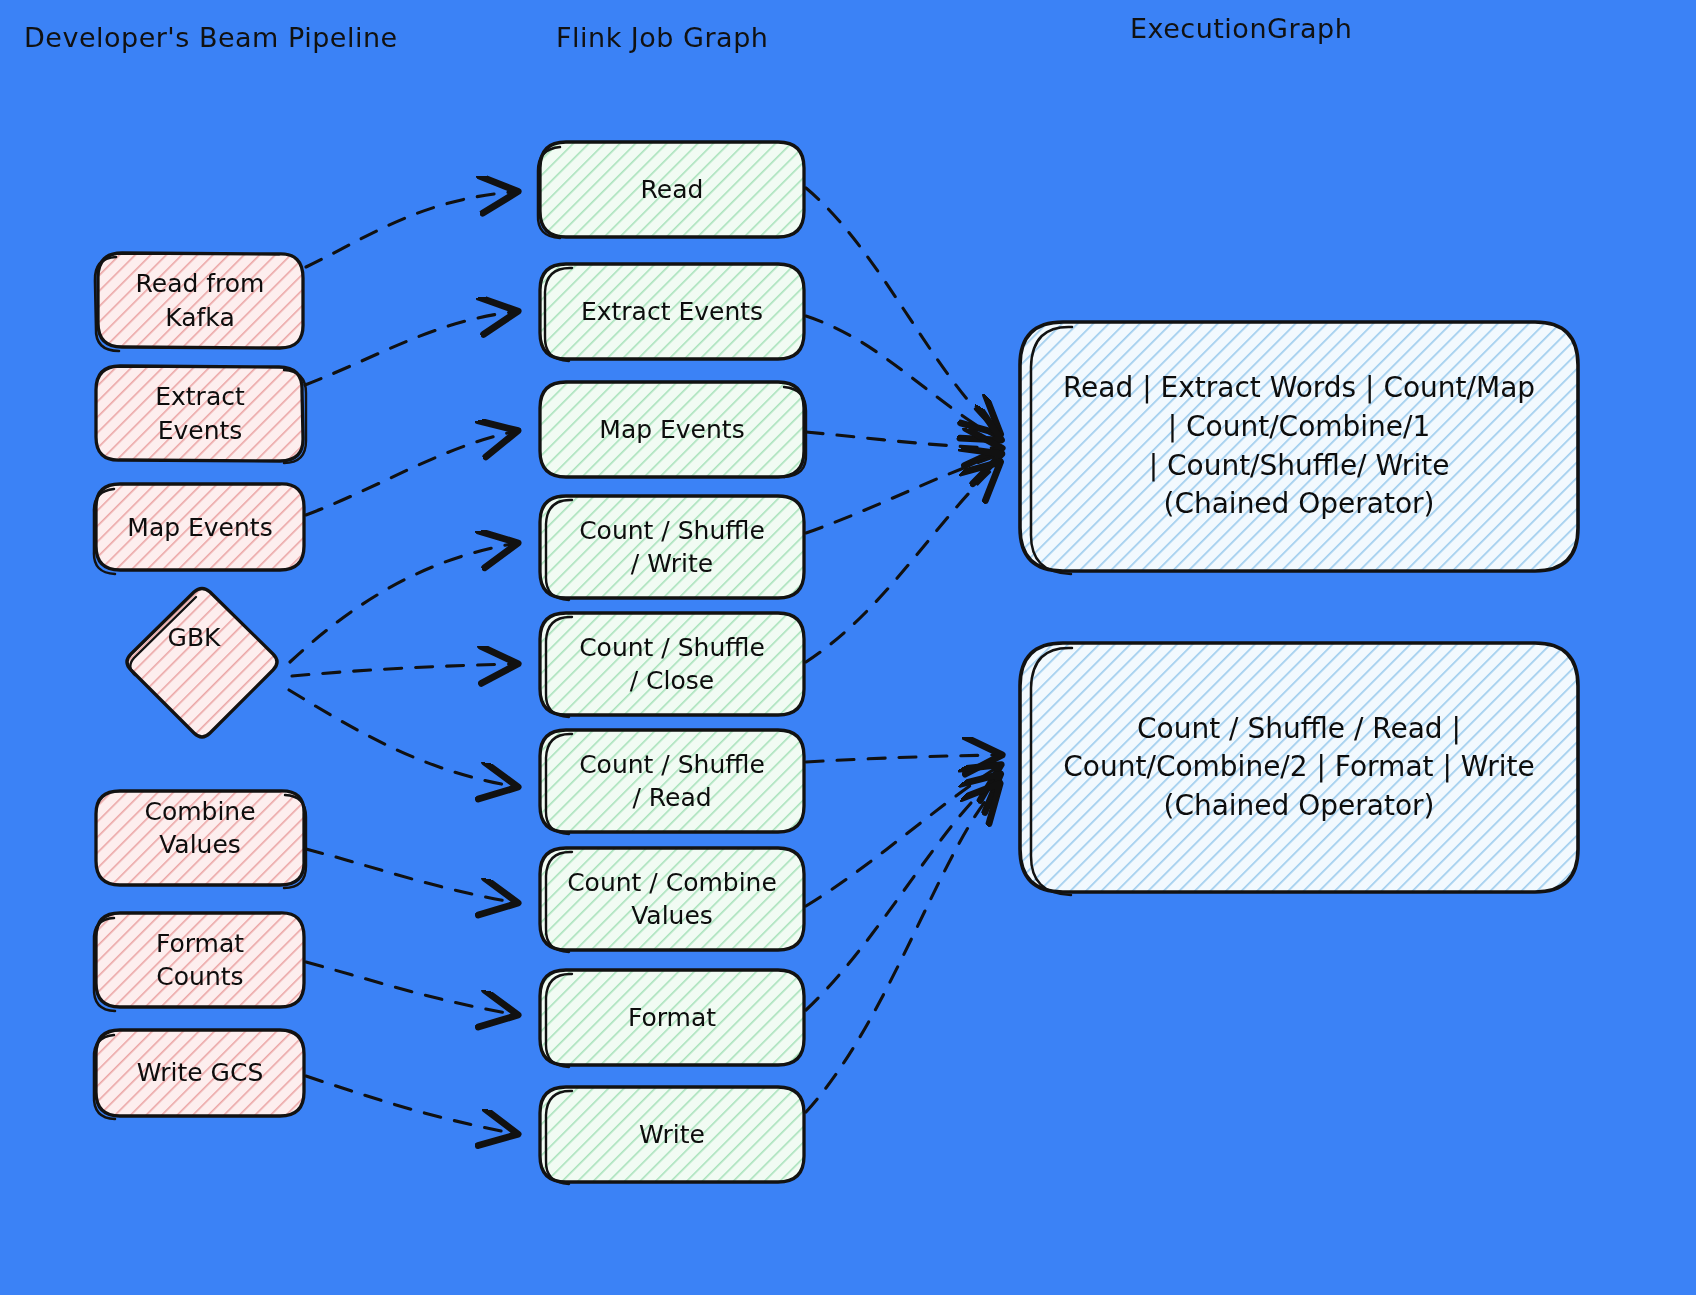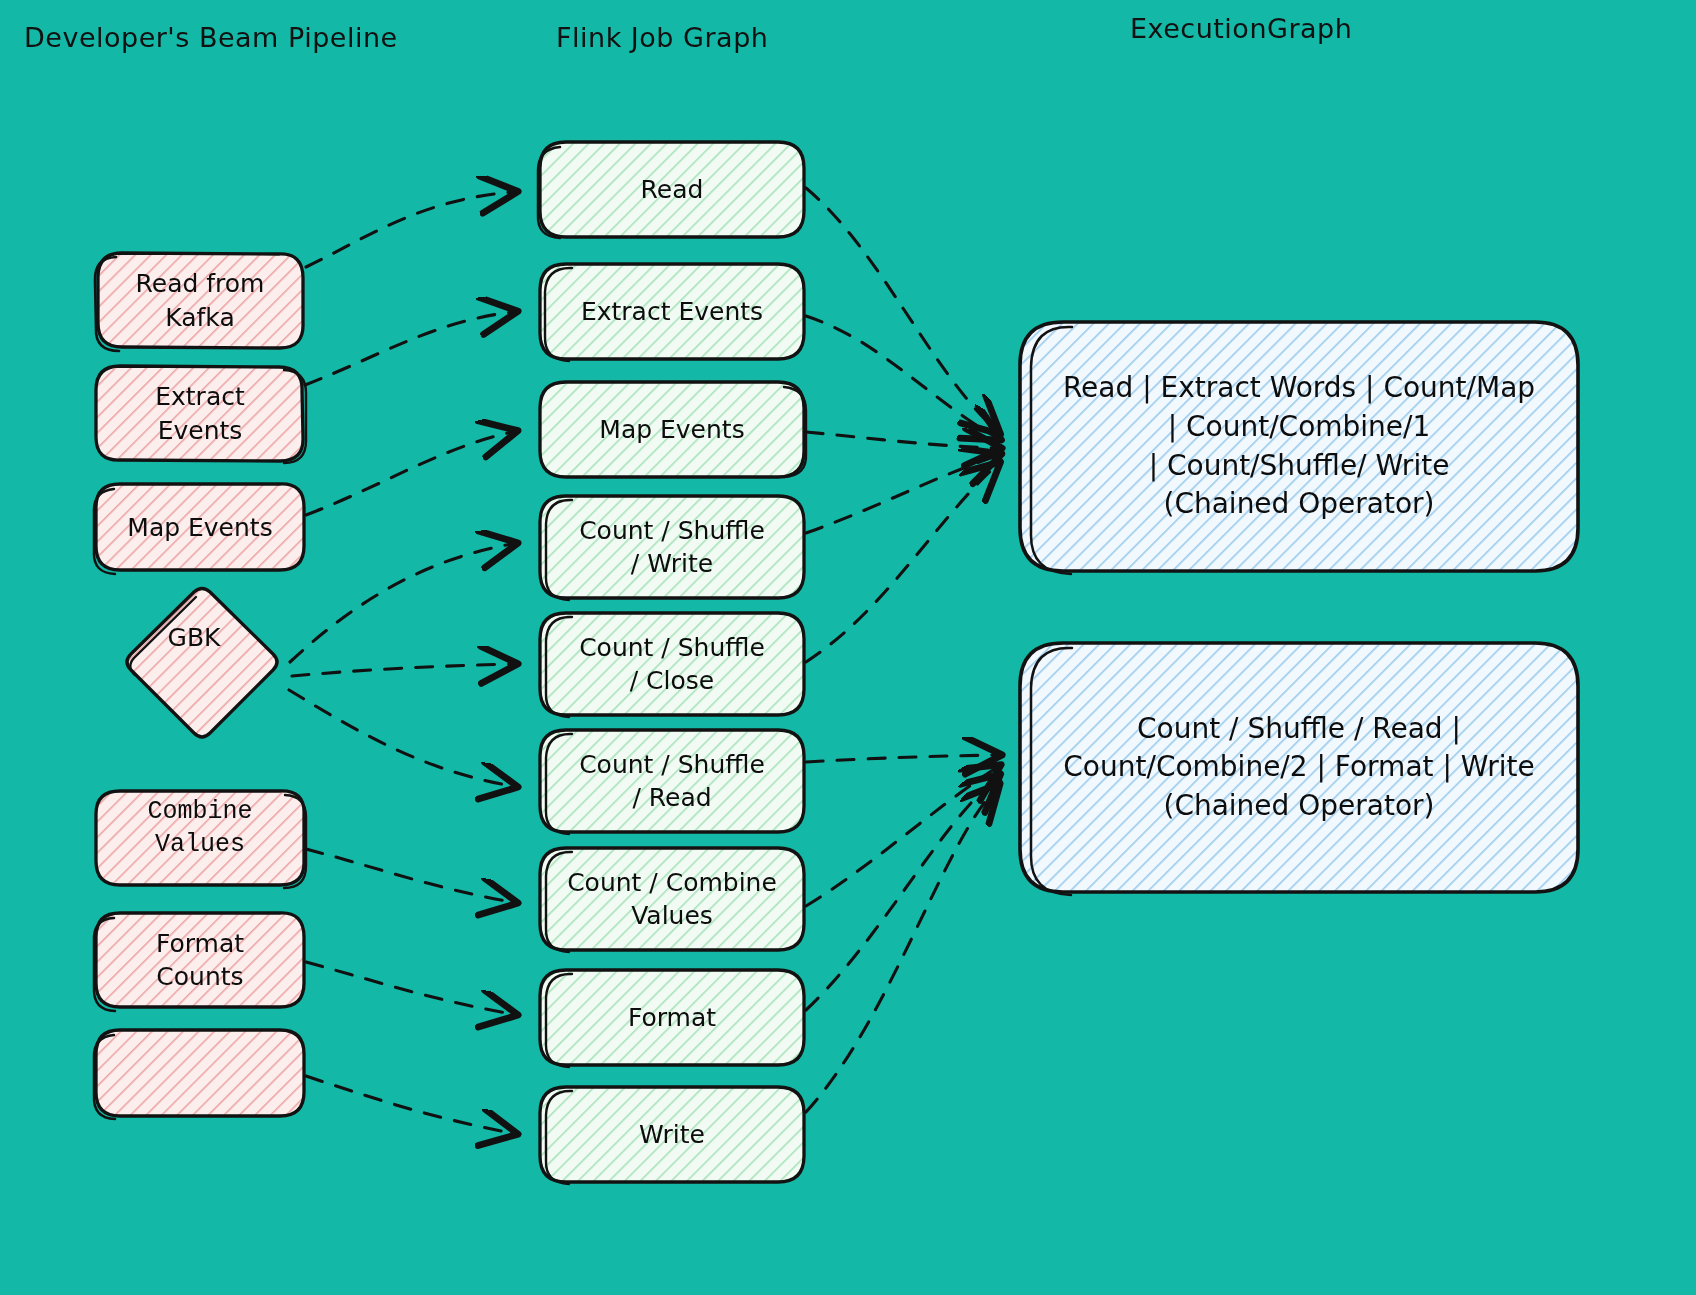--- a/index.html
+++ b/index.html
@@ -4,21 +4,21 @@
 <style>
   html, body {
     margin: 0;
     padding: 0;
     background: #ffffff;
   }
   #canvas {
     position: relative;
     width: 1696px;
     height: 1295px;
-    background: #14b8a6;
+    background: #3b82f6;
     font-family: "DejaVu Sans", sans-serif;
     overflow: hidden;
   }
   svg.layer {
     position: absolute;
     top: 0; left: 0;
     width: 1696px;
     height: 1295px;
   }
   .col-title {
@@ -178,24 +178,25 @@
   <div class="col-title" style="left:24px; top:22px;">Developer's Beam Pipeline</div>
   <div class="col-title" style="left:556px; top:22px;">Flink Job Graph</div>
   <div class="col-title" style="left:1130px; top:13px;">ExecutionGraph</div>
 
   <div class="node-label" style="left:96px; top:366px; width:208px; height:95px;">Extract
 Events</div>
   <div class="node-label" style="left:96px; top:253px; width:208px; height:95px;">Read from
 Kafka</div>
   <div class="node-label" style="left:96px; top:484px; width:208px; height:87px;">Map Events</div>
   <div class="node-label" style="left:90px; top:594px; width:208px; height:88px;">GBK</div>
-  <div class="node-label" style="left:96px; top:791px; width:208px; height:74px;font-family:Liberation Mono, monospace;">Combine
+  <div class="node-label" style="left:96px; top:791px; width:208px; height:74px;">Combine
 Values</div>
   <div class="node-label" style="left:96px; top:913px; width:208px; height:94px;">Format
 Counts</div>
+  <div class="node-label" style="left:96px; top:1030px; width:208px; height:86px;">Write GCS</div>
 
   <div class="node-label" style="left:540px; top:142px; width:264px; height:95px;text-align:center;">Read</div>
   <div class="node-label" style="left:540px; top:264px; width:264px; height:95px;">Extract Events</div>
   <div class="node-label" style="left:540px; top:382px; width:264px; height:95px;">Map Events</div>
   <div class="node-label" style="left:540px; top:496px; width:264px; height:102px;">Count / Shuffle
 / Write</div>
   <div class="node-label" style="left:540px; top:613px; width:264px; height:102px;">Count / Shuffle
 / Close</div>
   <div class="node-label" style="left:540px; top:730px; width:264px; height:102px;">Count / Shuffle
 / Read</div>

